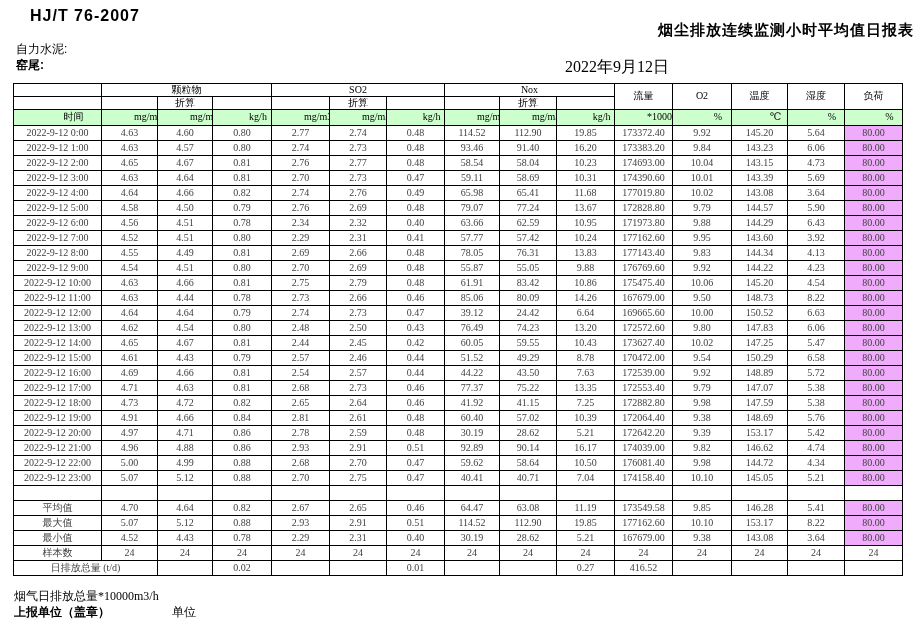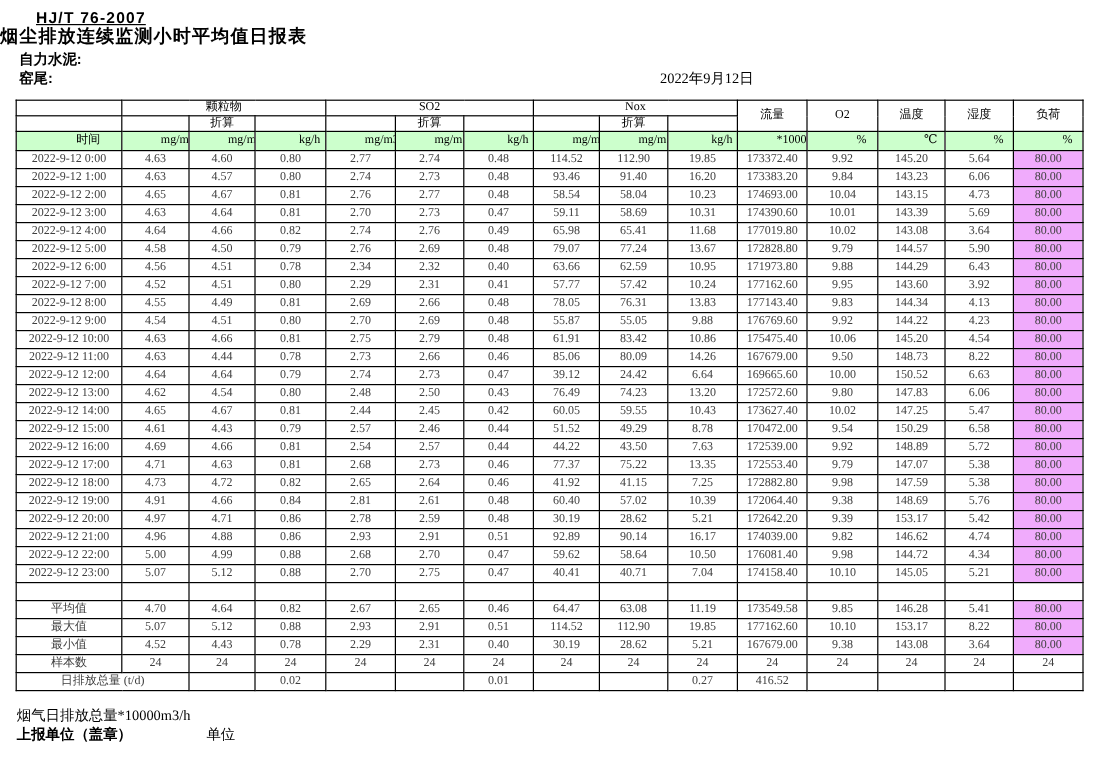--- a/index.html
+++ b/index.html
@@ -4,39 +4,39 @@
 <style>
   html,body{margin:0;padding:0;}
   body{
     width:914px;height:632px;background:#ffffff;position:relative;
     font-family:"Liberation Serif","DejaVu Serif",serif;color:#000;
     overflow:hidden;
   }
   .std-code{
     position:absolute;top:7px;left:30px;
     font-family:"Liberation Sans","DejaVu Sans",sans-serif;
-    font-weight:bold;font-size:13px;letter-spacing:1px;text-decoration:underline;
+    font-weight:bold;font-size:16px;letter-spacing:1px;
   }
   .report-title{
-    position:absolute;top:21px;left:0;width:100%;text-align:left;
+    position:absolute;top:21px;left:0;width:100%;text-align:right;
     font-family:"Liberation Sans","DejaVu Sans",sans-serif;
     font-weight:bold;font-size:15px;letter-spacing:1px;
   }
   .company-name{
     position:absolute;top:41px;left:16px;
     font-family:"Liberation Sans","DejaVu Sans",sans-serif;
-    font-weight:bold;font-size:12px;
+    font-weight:normal;font-size:12px;
   }
   .kiln-name{
     position:absolute;top:57px;left:16px;
     font-family:"Liberation Sans","DejaVu Sans",sans-serif;
     font-weight:bold;font-size:12px;
   }
   .report-date{
-    position:absolute;top:57px;left:550px;font-size:12px;
+    position:absolute;top:57px;left:565px;font-size:16px;
   }
   table.report{
     position:absolute;top:83px;left:13px;width:889px;
     border-collapse:collapse;table-layout:fixed;
   }
   table.report td{
     border:1px solid #000;
     text-align:center;vertical-align:middle;
     font-size:10px;line-height:1.05;
     padding:0;height:14px;

